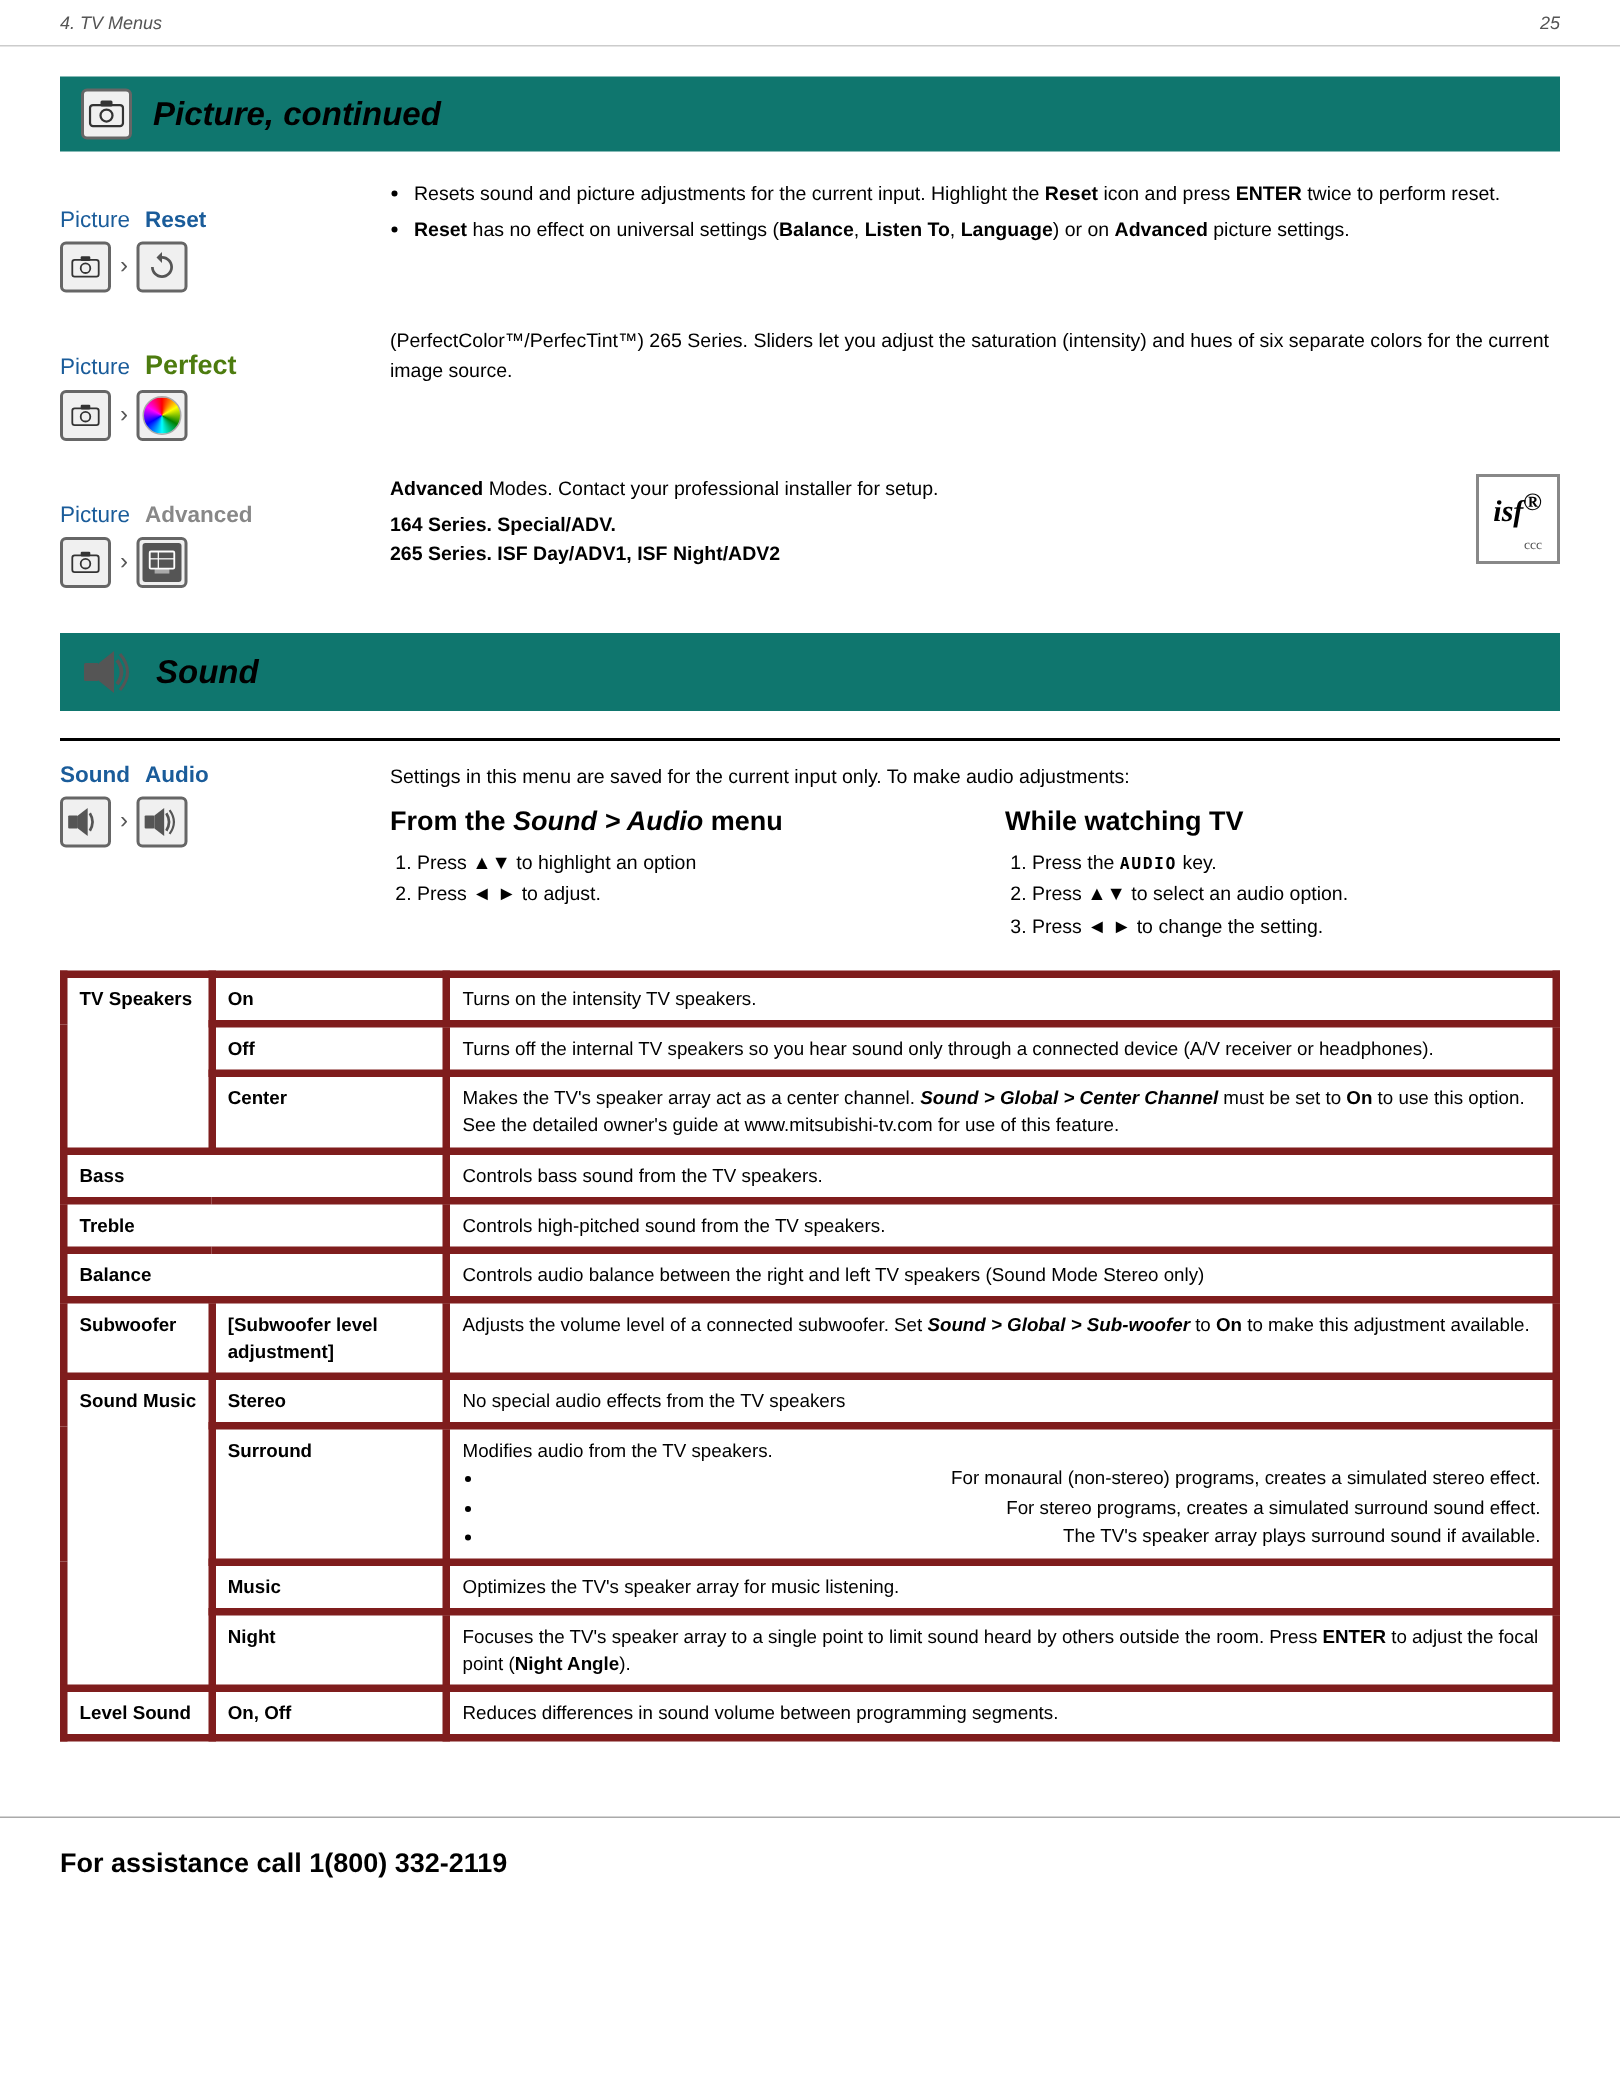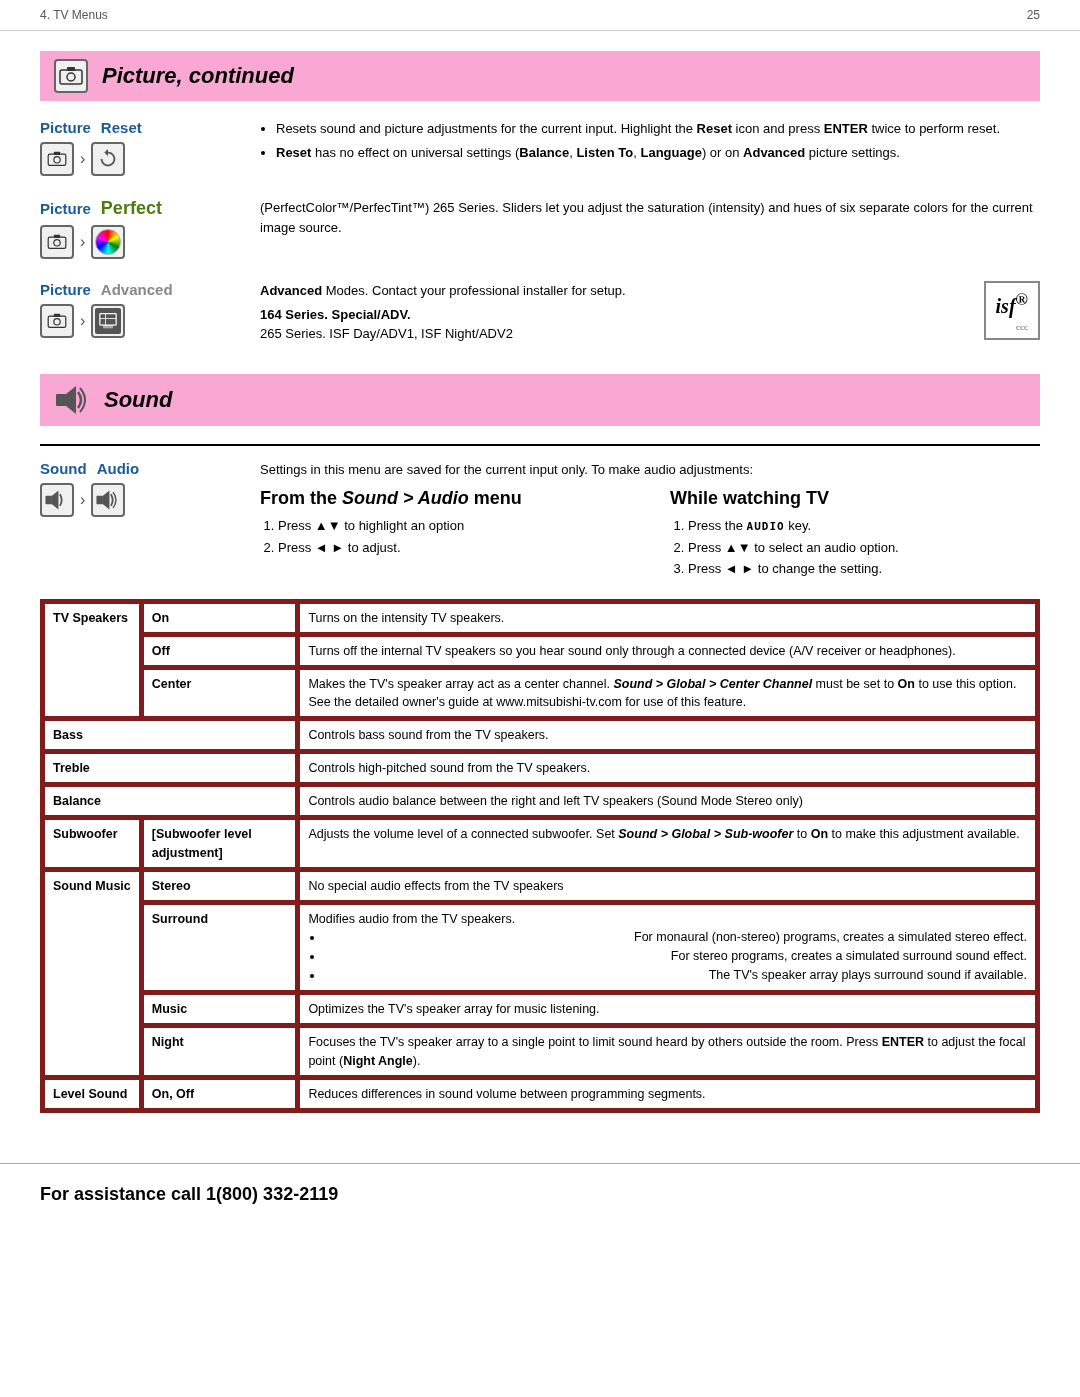--- a/index.html
+++ b/index.html
@@ -14,31 +14,32 @@
     }
 
     .page-header {
       display: flex;
       justify-content: space-between;
       align-items: center;
       padding: 8px 40px;
       border-bottom: 1px solid #ccc;
       font-size: 12px;
       color: #555;
+      font-style: italic;
     }
 
     .page-content {
       padding: 20px 40px 30px 40px;
     }
 
     
     .section-header {
       display: flex;
       align-items: center;
-      background: #f9a8d4;
+      background: #0f766e;
       padding: 8px 14px;
       margin-bottom: 18px;
       gap: 14px;
     }
     .section-header-icon {
       width: 36px;
       height: 36px;
       display: flex;
       align-items: center;
       justify-content: center;
@@ -76,22 +77,23 @@
       flex-direction: column;
       gap: 6px;
     }
     .picture-row-labels {
       display: flex;
       gap: 10px;
       align-items: baseline;
     }
     .label-picture {
       color: #1a5c9a;
-      font-weight: bold;
+      font-weight: normal;
       font-size: 15px;
+      margin-top: 19px;
     }
     .label-reset {
       color: #1a5c9a;
       font-weight: bold;
       font-size: 15px;
     }
     .label-perfect {
       color: #4d7c0f;
       font-weight: bold;
       font-size: 18px;
@@ -356,21 +358,21 @@
         </div>
       </div>
     </div>
     <div class="picture-row-content" style="position:relative;">
       <div style="float:right; border:2px solid #888; padding:4px 10px; margin-left:16px; font-style:italic; font-weight:bold; font-size:20px; font-family:serif;">
         <span>isf</span><sup>®</sup>
         <div style="font-size:9px; font-style:normal; font-weight:normal; text-align:right; color:#555;">ccc</div>
       </div>
       <div><strong>Advanced</strong> Modes.  Contact your professional installer for setup.</div>
       <div style="font-weight:bold; margin-top:4px;">164 Series.  Special/ADV.</div>
-      <div style="font-weight:normal;">265 Series.  ISF Day/ADV1, ISF Night/ADV2</div>
+      <div style="font-weight:bold;">265 Series.  ISF Day/ADV1, ISF Night/ADV2</div>
     </div>
   </div>
 
   <div class="sound-section">
     <div class="section-header">
       <div class="section-header-icon">
         <svg width="36" height="36" viewBox="0 0 36 36">
           <rect x="2" y="12" width="10" height="12" rx="1" fill="#555"></rect>
           <polygon points="12,12 22,4 22,32 12,24" fill="#555"></polygon>
           <path d="M24 10 Q30 18 24 26" fill="none" stroke="#555" stroke-width="2.5"></path>

